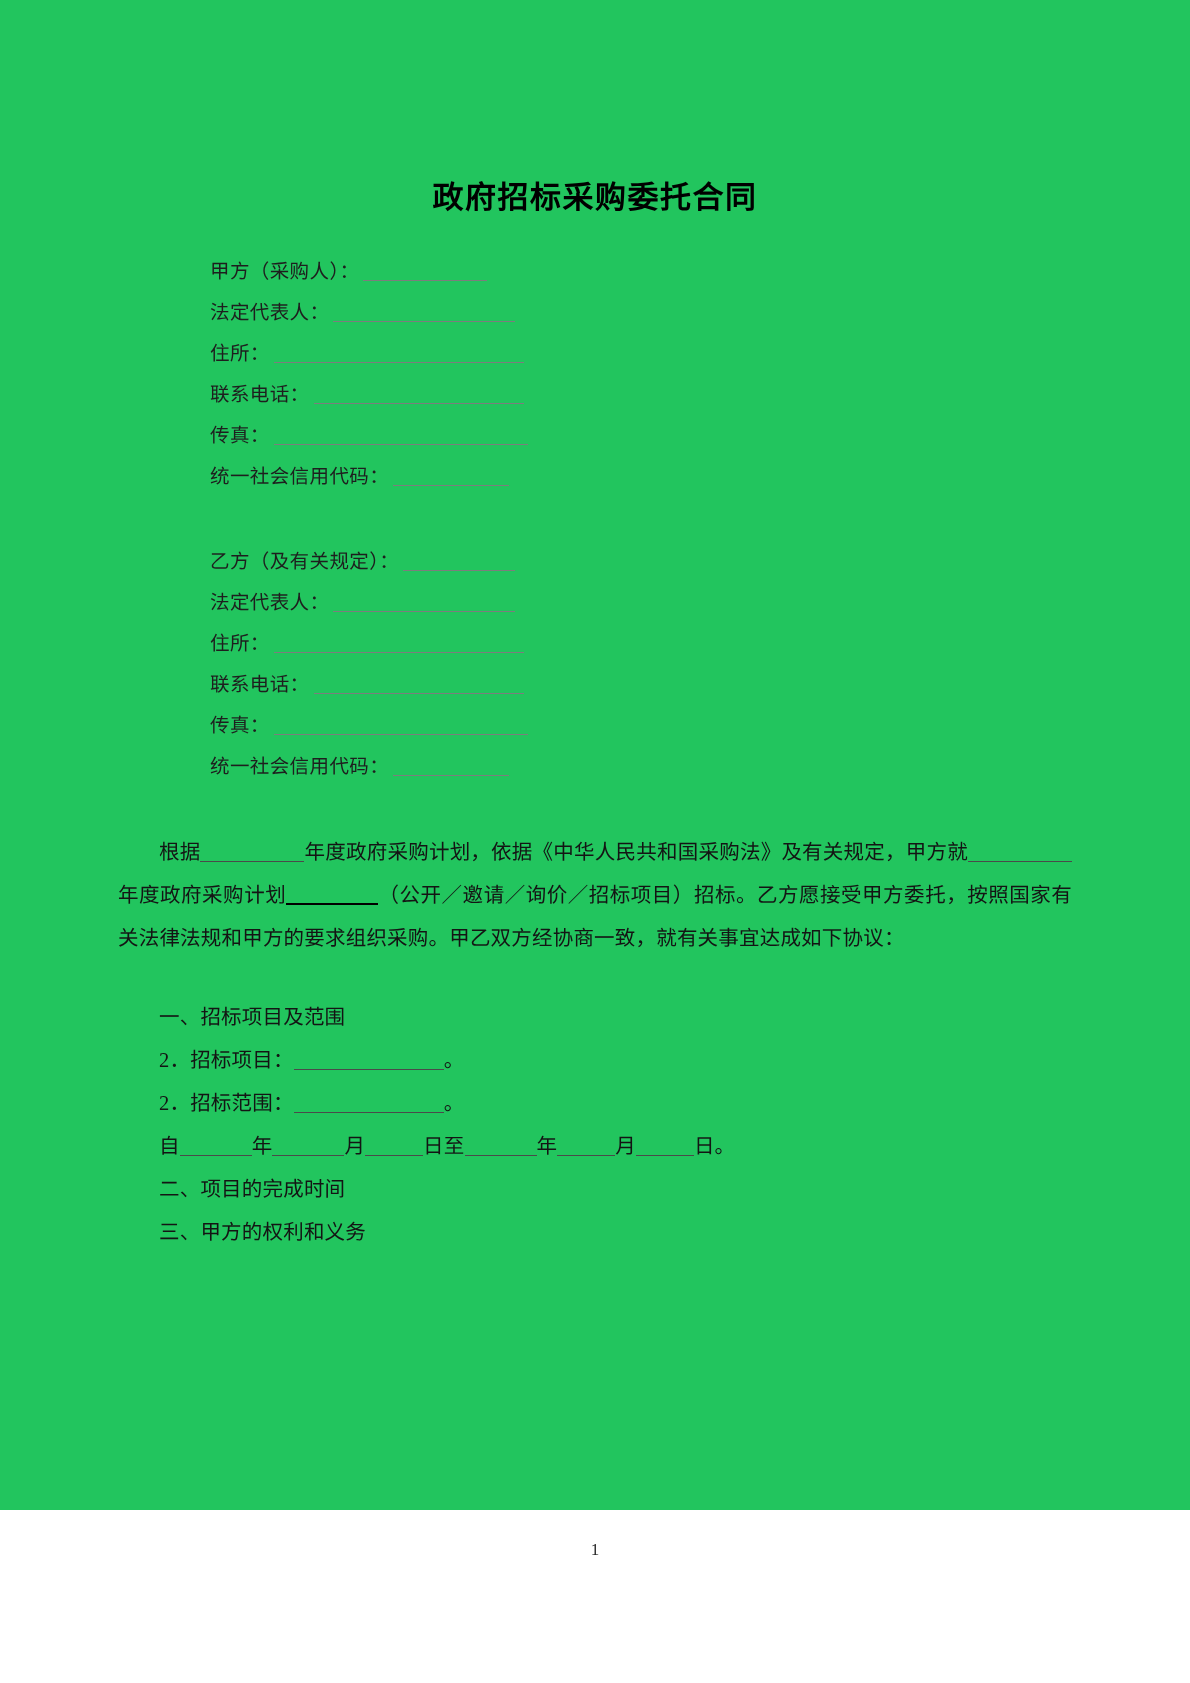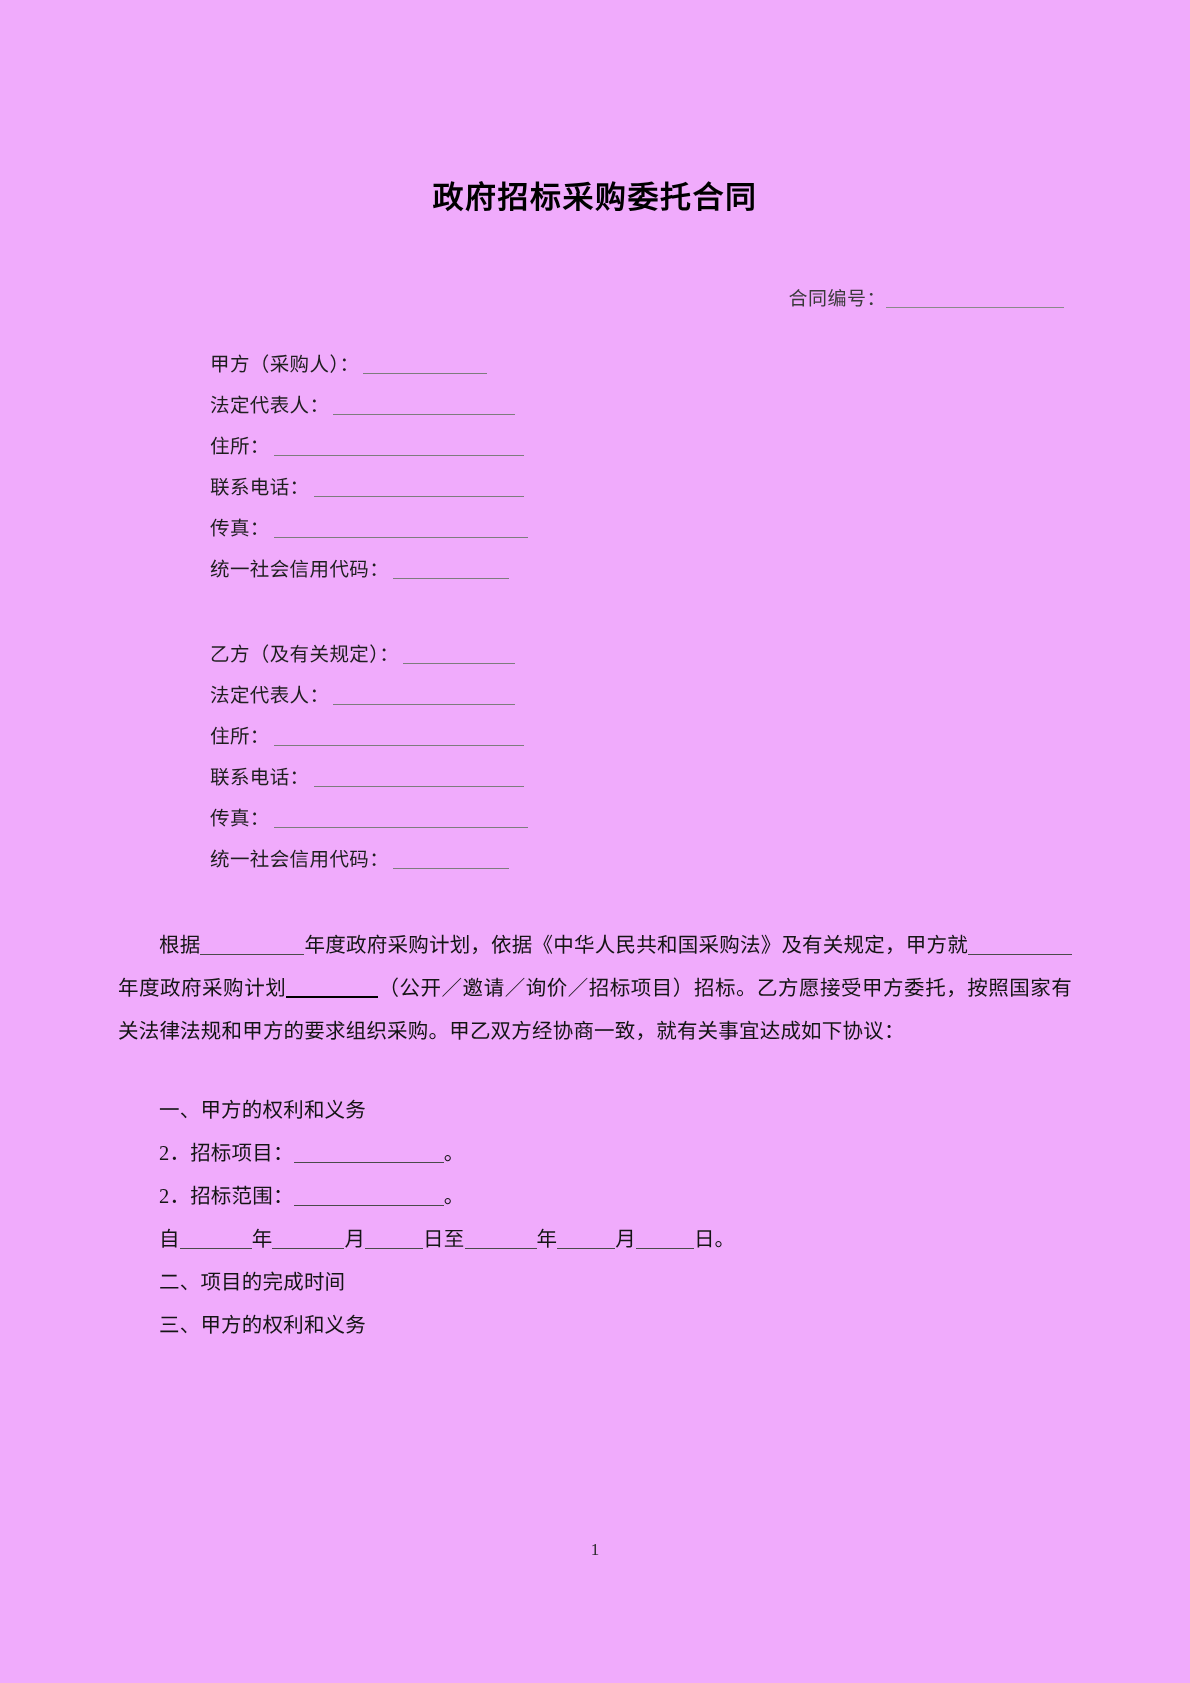--- a/index.html
+++ b/index.html
@@ -14,22 +14,22 @@
     height: 1683px;
     position: relative;
     font-family: "Liberation Serif", "DejaVu Serif", serif;
     color: #1a1a1a;
     -webkit-font-smoothing: antialiased;
   }
   .page {
     position: absolute;
     left: 0; top: 0;
     width: 1190px;
-    height: 1683px;
-    background: #f0abfc;
+    height: 1510px;
+    background: #22c55e;
     padding: 0;
   }
   .content {
     position: absolute;
     left: 118px;
     top: 0;
     width: 954px;
   }
 
   
@@ -136,23 +136,20 @@
   }
 </style>
 </head>
 <body>
 
 <div class="page">
   <div class="content">
 
     <h1 class="doc-title">政府招标采购委托合同</h1>
 
-    <div class="contract-no">
-      <span>合同编号：</span><span class="blank" id="contract-no-blank" style="width: 178px;"></span>
-    </div>
 
     <div class="party-block" id="party-a-block">
         <div class="field-line"><span class="label">甲方（采购人）：</span><span class="rule" style="width: 124px;"></span></div>
         <div class="field-line"><span class="label">法定代表人：</span><span class="rule" style="width: 182px;"></span></div>
         <div class="field-line"><span class="label">住所：</span><span class="rule" style="width: 250px;"></span></div>
         <div class="field-line"><span class="label">联系电话：</span><span class="rule" style="width: 210px;"></span></div>
         <div class="field-line"><span class="label">传真：</span><span class="rule" style="width: 254px;"></span></div>
         <div class="field-line"><span class="label">统一社会信用代码：</span><span class="rule" style="width: 116px;"></span></div>
       </div>
 
@@ -164,21 +161,21 @@
         <div class="field-line"><span class="label">传真：</span><span class="rule" style="width: 254px;"></span></div>
         <div class="field-line"><span class="label">统一社会信用代码：</span><span class="rule" style="width: 116px;"></span></div>
       </div>
 
     <p class="body-para">
       <span>根据</span><span class="fill" style="width:104px"></span><span>年度政府采购计划，依据《中华人民共和国采购法》及有关规定，甲方就</span><span class="fill" style="width:104px"></span><span>年度政府采购计划</span><span class="fill thick" style="width:92px"></span><span>（公开／邀请／询价／招标项目）招标。乙方愿接受甲方委托，按照国家有关法律法规和甲方的要求组织采购。甲乙双方经协商一致，就有关事宜达成如下协议：</span>
     </p>
 
     <div class="clauses">
 
-      <div class="clause">一、甲方的权利和义务</div>
+      <div class="clause">一、招标项目及范围</div>
 
       <div class="clause">
         <span>2．招标项目：</span><span class="fill" style="width:150px"></span><span>。</span>
       </div>
 
       <div class="clause">
         <span>2．招标范围：</span><span class="fill" style="width:150px"></span><span>。</span>
       </div>
 
       <div class="clause">

